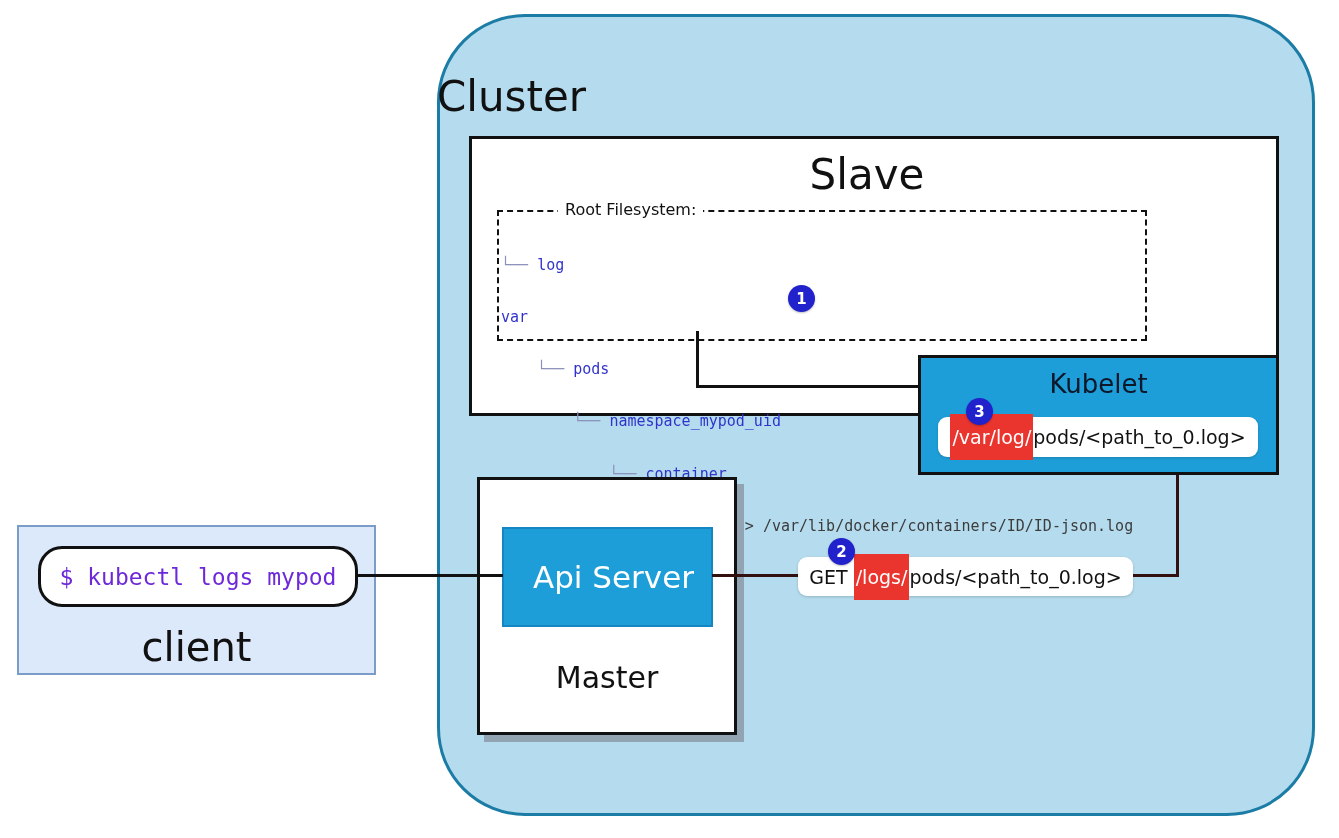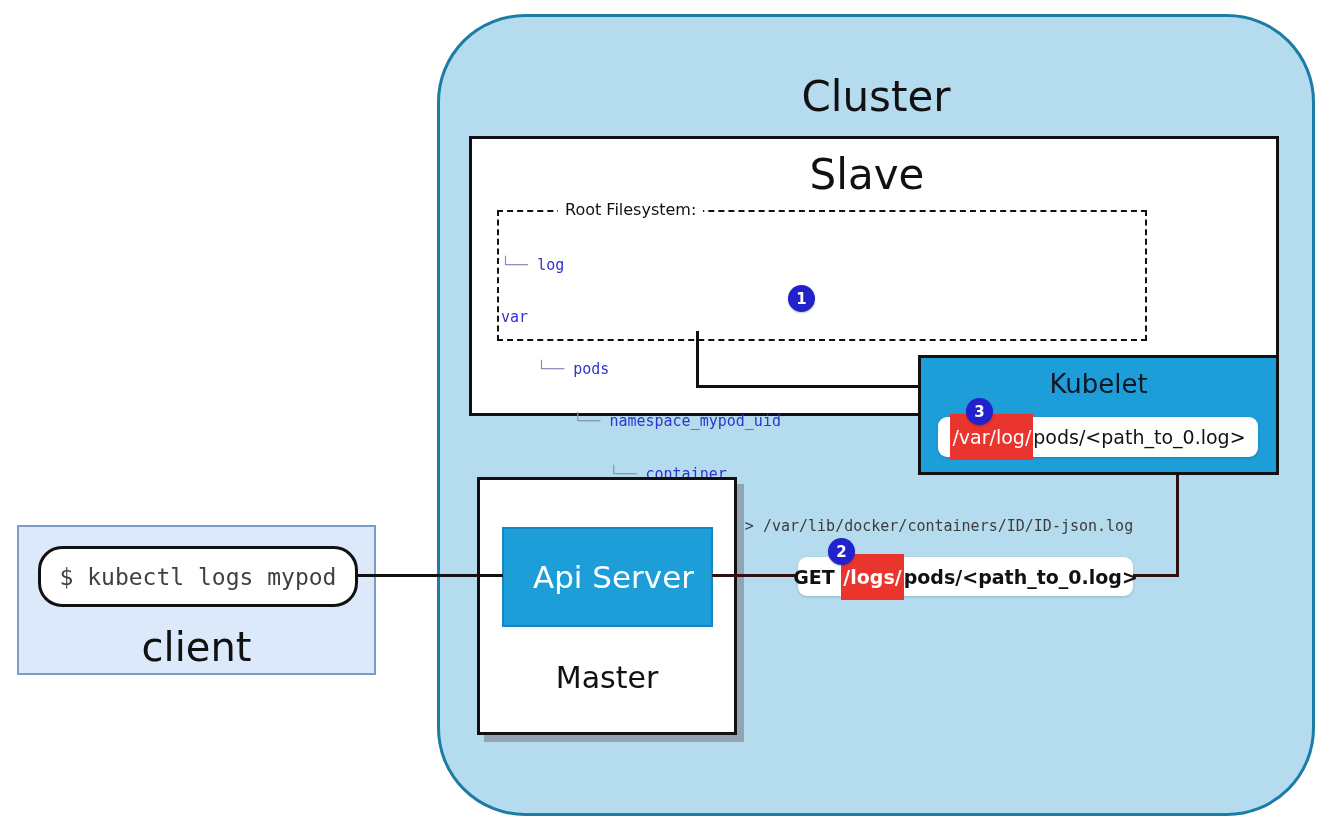--- a/index.html
+++ b/index.html
@@ -19,21 +19,20 @@
     position: absolute;
     left: 437px; top: 14px;
     width: 878px; height: 802px;
     background: #b5dcee;
     border: 3px solid #1b7ca6;
     border-radius: 88px;
   }
   .cluster-title {
     position: absolute;
     left: 437px; top: 72px; width: 878px;
-    text-align: center;
     font-size: 42px;
     color: #111;
   }
 
   
   .slave-box {
     position: absolute;
     left: 469px; top: 136px;
     width: 810px; height: 280px;
     background: #ffffff;
@@ -162,35 +161,35 @@
     left: 38px; top: 546px;
     width: 320px; height: 61px;
     background: #ffffff;
     border: 3px solid #111;
     border-radius: 24px;
     display: flex;
     align-items: center;
     justify-content: center;
     font-family: "DejaVu Sans Mono", "Liberation Mono", monospace;
     font-size: 23px;
-    color: #404040;
+    color: #6d28d9;
     white-space: pre;
   }
   .client-title {
     position: absolute;
     left: 17px; top: 624px; width: 359px;
     text-align: center;
     font-size: 40px;
     color: #111;
   }
 
   
   .request-chip {
     left: 798px; top: 557px;
-    width: 335px; height: 39px; font-weight: bold;
+    width: 335px; height: 39px;
   }
 
   
   .badge {
     position: absolute;
     width: 27px; height: 27px;
     border-radius: 50%;
     background: #2122cc;
     color: #ffffff;
     font-size: 15px;

